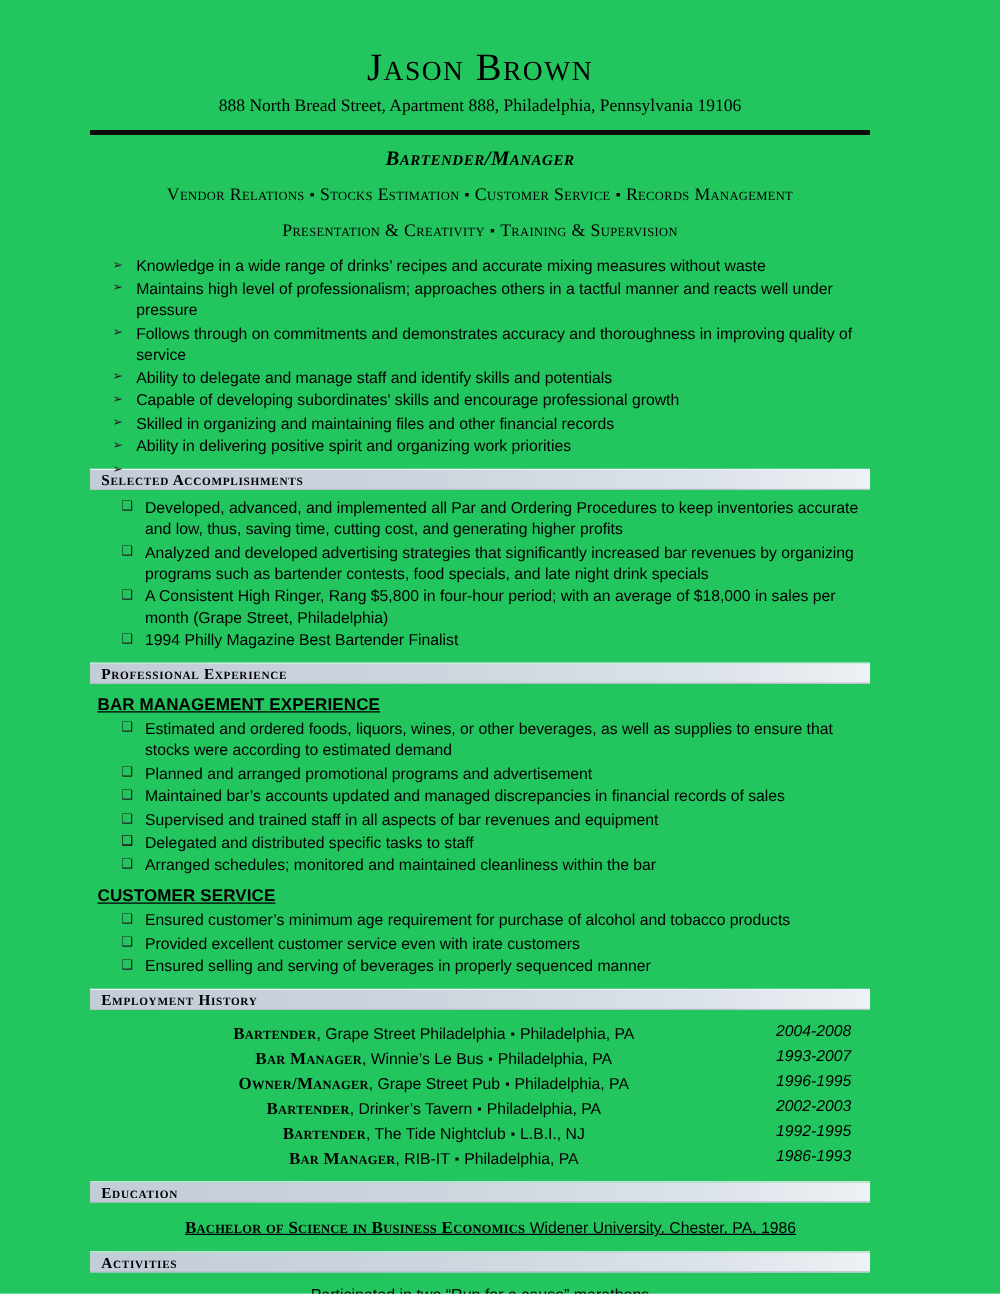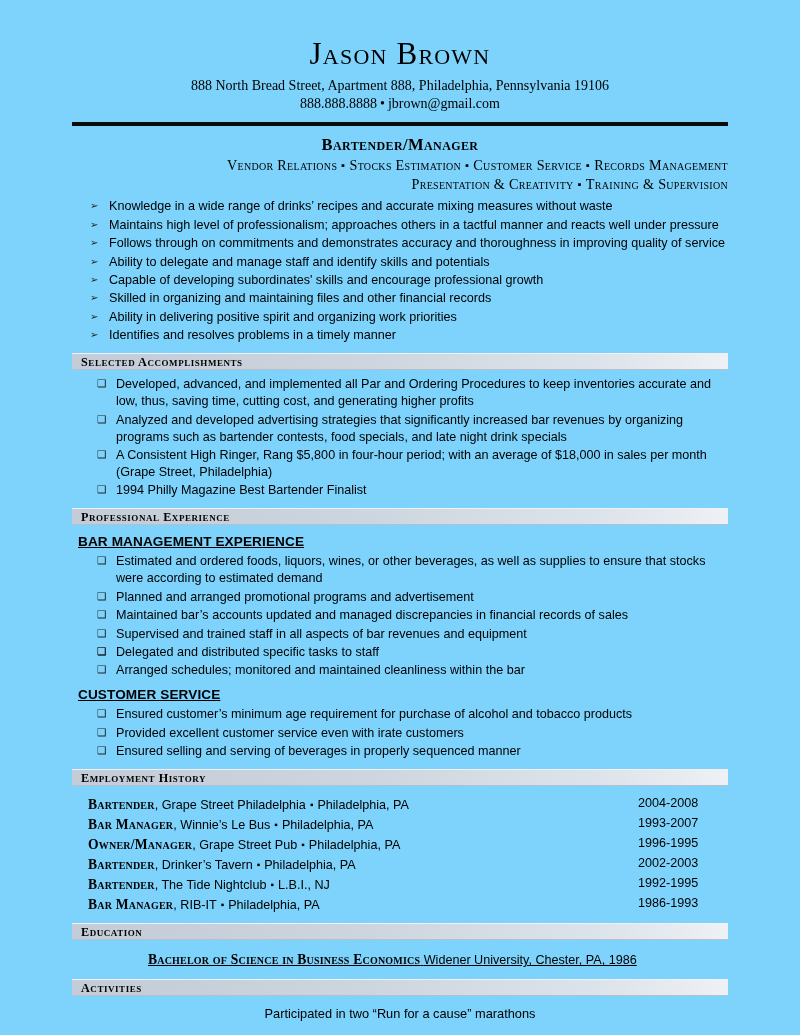--- a/index.html
+++ b/index.html
@@ -11,22 +11,22 @@
     width: 800px;
     height: 1035px;
     font-family: "Liberation Sans", sans-serif;
     color: #000000;
     overflow: hidden;
   }
   .page {
     width: 800px;
     height: 1035px;
     box-sizing: border-box;
-    padding: 38px 72px 0 72px;
-    background: #7dd3fc;
+    padding: 38px 104px 0 72px;
+    background: #22c55e;
   }
 
   
   .name {
     font-family: "Liberation Serif", serif;
     font-variant: small-caps;
     font-size: 31px;
     letter-spacing: 1.2px;
     text-align: center;
     line-height: 1.05;
@@ -49,29 +49,30 @@
 
   
   .job-title {
     font-family: "Liberation Serif", serif;
     font-variant: small-caps;
     font-weight: bold;
     font-size: 16.5px;
     text-align: center;
     letter-spacing: .4px;
     margin: 0 0 1px 0;
+    font-style: italic;
   }
   .keyword-line {
     font-family: "Liberation Serif", serif;
     font-variant: small-caps;
     font-size: 14.2px;
-    text-align: right;
+    text-align: center;
     letter-spacing: .3px;
     line-height: 1.33;
-    margin: 0;
+    margin: 10px;
     white-space: nowrap;
   }
   .keyword-line .kw-sep { margin: 0 4px; font-size: 11px; vertical-align: 1px; }
 
   
   .section-bar {
     margin: 9px 0 6px 0;
     height: 16px;
     background: linear-gradient(to right, #c3ccd7 0%, #cdd5de 45%, #dde3ea 80%, #eef1f5 100%);
     border-top: 1px solid #eef2f6;
@@ -137,25 +138,26 @@
     width: 100%;
     border-collapse: collapse;
     margin-top: 9px;
   }
   .emp-table td {
     font-size: 12.6px;
     line-height: 1.42;
     padding: 0;
     vertical-align: top;
   }
-  .emp-table td.emp-main { padding-left: 16px; }
+  .emp-table td.emp-main { padding-left: 16px; text-align: center; }
   .emp-table td.emp-date {
-    text-align: left;
+    text-align: center;
     white-space: nowrap;
     width: 90px;
+    font-style: italic;
   }
   .emp-role {
     font-family: "Liberation Serif", serif;
     font-variant: small-caps;
     font-weight: bold;
     font-size: 13.6px;
     letter-spacing: .2px;
   }
   .emp-dot { margin: 0 4px; font-size: 10px; vertical-align: 1px; }
 
@@ -186,23 +188,20 @@
   }
 </style>
 </head>
 <body>
 
 <div class="page">
 
   <div>
     <div class="name">Jason Brown</div>
     <div class="contact-line">888 North Bread Street, Apartment 888, Philadelphia, Pennsylvania 19106</div>
-    <div class="contact-line">
-      <span>888.888.8888</span><span class="sep">•</span><span>jbrown@gmail.com</span>
-    </div>
   </div>
   <div class="rule-thick"></div>
 
   <div>
     <div class="job-title">Bartender/Manager</div>
     <div class="keyword-line">
       <span>Vendor Relations</span><span class="kw-sep">▪</span><span>Stocks Estimation</span><span class="kw-sep">▪</span><span>Customer Service</span><span class="kw-sep">▪</span><span>Records Management</span>
     </div>
     <div class="keyword-line">
       <span>Presentation &amp; Creativity</span><span class="kw-sep">▪</span><span>Training &amp; Supervision</span>
@@ -210,21 +209,21 @@
   </div>
 
   <ul class="blist arrow">
     <li><span class="bullet-mark">➢</span><span>Knowledge in a wide range of drinks’ recipes and accurate mixing measures without waste</span></li>
     <li><span class="bullet-mark">➢</span><span>Maintains high level of professionalism; approaches others in a tactful manner and reacts well under pressure</span></li>
     <li><span class="bullet-mark">➢</span><span>Follows through on commitments and demonstrates accuracy and thoroughness in improving quality of service</span></li>
     <li><span class="bullet-mark">➢</span><span>Ability to delegate and manage staff and identify skills and potentials</span></li>
     <li><span class="bullet-mark">➢</span><span>Capable of developing subordinates' skills and encourage professional growth</span></li>
     <li><span class="bullet-mark">➢</span><span>Skilled in organizing and maintaining files and other financial records</span></li>
     <li><span class="bullet-mark">➢</span><span>Ability in delivering positive spirit and organizing work priorities</span></li>
-    <li><span class="bullet-mark">➢</span><span>Identifies and resolves problems in a timely manner</span></li>
+    <li><span class="bullet-mark">➢</span></li>
   </ul>
 
   <div class="section-bar">
     <span class="section-label">Selected Accomplishments</span>
   </div>
   <ul class="blist square">
     <li><span class="bullet-mark">❑</span><span>Developed, advanced, and implemented all Par and Ordering Procedures to keep inventories accurate and low, thus, saving time, cutting cost, and generating higher profits</span></li>
     <li><span class="bullet-mark">❑</span><span>Analyzed and developed advertising strategies that significantly increased bar revenues by organizing programs such as bartender contests, food specials, and late night drink specials</span></li>
     <li><span class="bullet-mark">❑</span><span>A Consistent High Ringer, Rang $5,800 in four-hour period; with an average of $18,000 in sales per month (Grape Street, Philadelphia)</span></li>
     <li><span class="bullet-mark">❑</span><span>1994 Philly Magazine Best Bartender Finalist</span></li>

